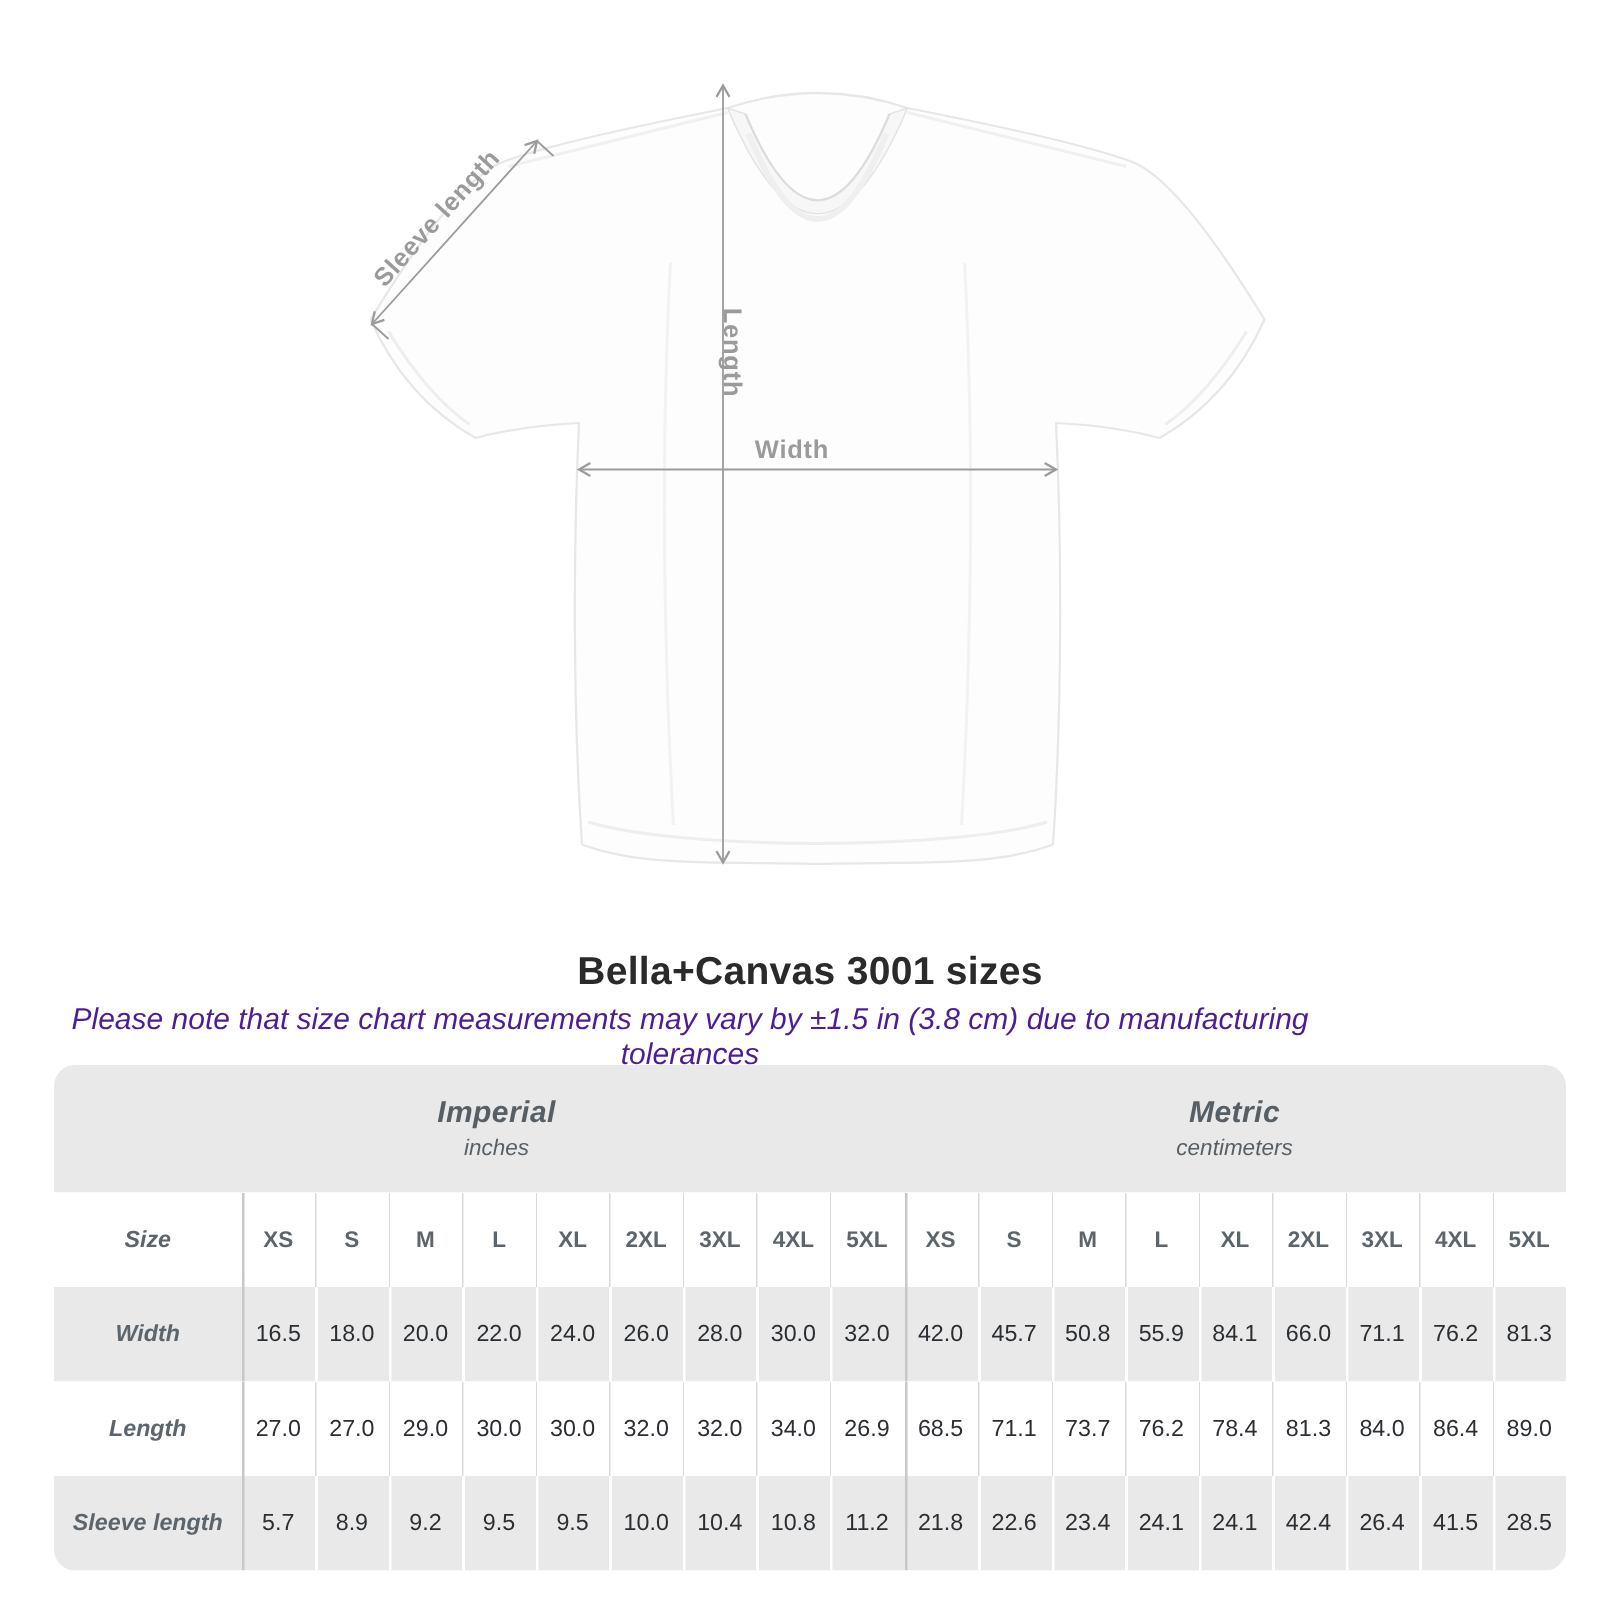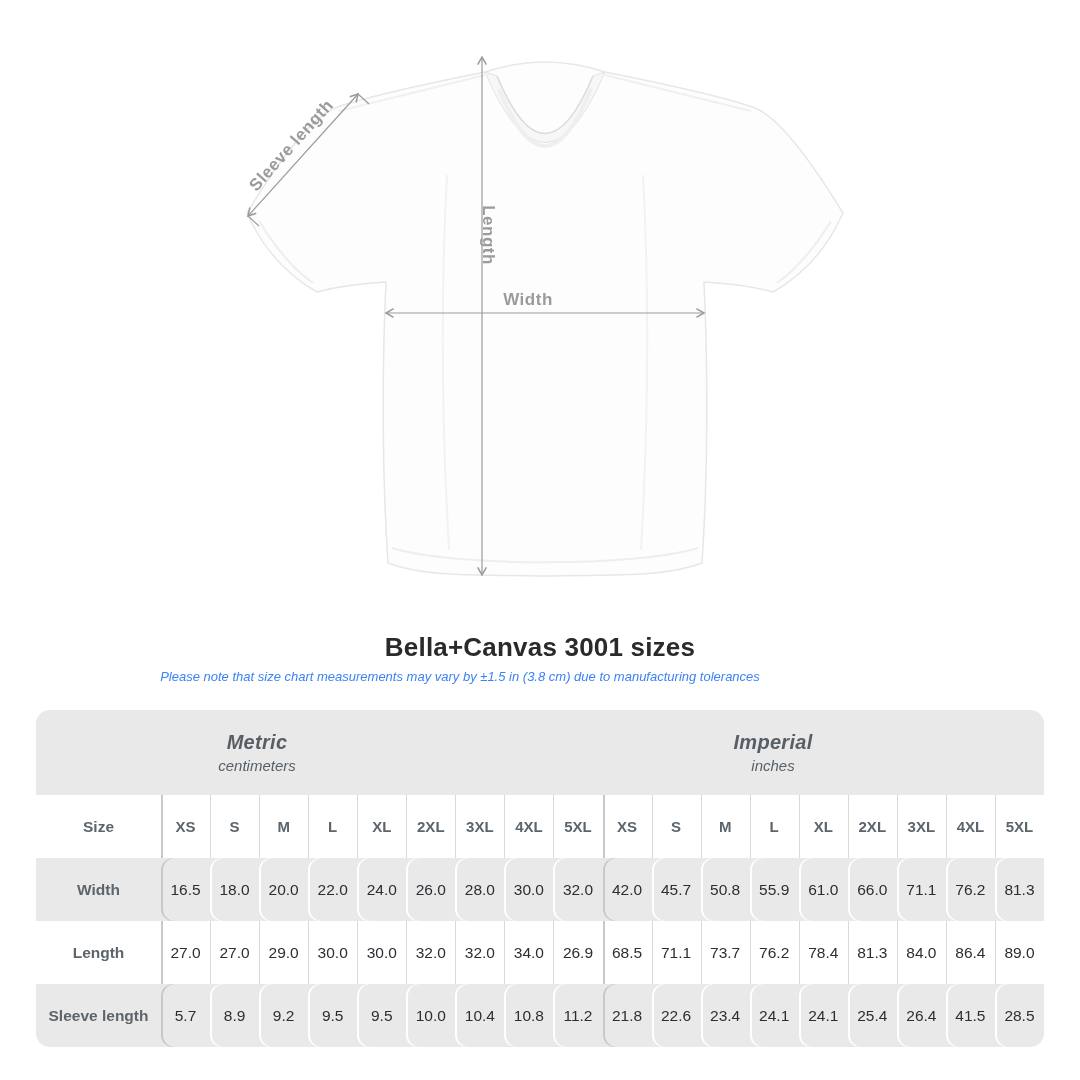--- a/index.html
+++ b/index.html
@@ -10,41 +10,41 @@
   
   .shirt-diagram{position:absolute;left:235px;top:45px;width:610px;height:555px;}
   .ann-text{font-family:"Liberation Sans",sans-serif;font-weight:bold;font-size:17px;fill:#9b9b9b;letter-spacing:.5px;}
   
   .chart-title{
     position:absolute;left:0;top:632px;width:1080px;text-align:center;
     font-size:26px;font-weight:bold;color:#2a2a2a;letter-spacing:.2px;
   }
   .chart-sub{
     position:absolute;left:0;top:669px;width:920px;text-align:center;
-    font-style:italic;font-size:13px;color:#3b82f6;
+    font-style:italic;font-size:20px;color:#4c1d95;
   }
   
   .card{
     position:absolute;left:36px;top:710px;width:1008px;height:337px;
     border-radius:14px;overflow:hidden;background:#ffffff;
   }
   .card-head{height:85px;background:#e9e9e9;display:flex;}
   .head-sec{display:flex;flex-direction:column;align-items:center;justify-content:center;gap:3px;}
   .head-left{flex:0 0 566px;padding-left:24px;box-sizing:border-box;}
   .head-right{flex:1;}
   .sec-title{font-size:20px;font-weight:bold;font-style:italic;color:#575f66;letter-spacing:.3px;}
   .sec-sub{font-size:15px;font-style:italic;color:#575f66;}
   .grid-row{display:grid;grid-template-columns:125px repeat(18,1fr);height:63px;}
   .r-white{background:#ffffff;}
   .r-gray{background:#e9e9e9;}
   .cell{display:flex;align-items:center;justify-content:center;font-size:15.5px;color:#2b2f33;}
-  .cell.lbl{font-weight:bold;color:#5d656c;}
+  .cell.lbl{font-weight:bold;color:#5d656c;font-style:italic;}
   .cell.szh{font-weight:bold;font-size:15px;color:#5d656c;}
   .r-white .cell + .cell{box-shadow:inset 1px 0 0 #d9d9d9;}
-  .r-gray  .cell + .cell{box-shadow:inset 2px 0 0 #ffffff;border-radius:12px;}
+  .r-gray  .cell + .cell{box-shadow:inset 2px 0 0 #ffffff;}
   .grid-row .cell:nth-child(2),
   .grid-row .cell:nth-child(11){box-shadow:inset 2px 0 0 #c8c8c8;}
 </style>
 </head>
 <body>
 
 <div class="stage">
 
   <div class="shirt-diagram">
     <svg width="610" height="555" viewBox="0 0 610 555">
@@ -93,27 +93,27 @@
       <text class="ann-text" x="57" y="101" text-anchor="middle" dominant-baseline="middle" transform="rotate(-48 57 101)">Sleeve length</text>
     </svg>
   </div>
 
   <div class="chart-title">Bella+Canvas 3001 sizes</div>
   <div class="chart-sub">Please note that size chart measurements may vary by ±1.5 in (3.8 cm) due to manufacturing tolerances</div>
 
   <div class="card">
 
     <div class="card-head">
+      <div class="head-sec head-left">
+        <div class="sec-title">Imperial</div>
+        <div class="sec-sub">inches</div>
+      </div>
       <div class="head-sec head-right">
         <div class="sec-title">Metric</div>
         <div class="sec-sub">centimeters</div>
-      </div>
-      <div class="head-sec head-left">
-        <div class="sec-title">Imperial</div>
-        <div class="sec-sub">inches</div>
       </div>
     </div>
 
     <div class="grid-row r-white">
       <div class="cell lbl">Size</div>
       <div class="cell szh">XS</div>
       <div class="cell szh">S</div>
       <div class="cell szh">M</div>
       <div class="cell szh">L</div>
       <div class="cell szh">XL</div>
@@ -140,21 +140,21 @@
       <div class="cell val">22.0</div>
       <div class="cell val">24.0</div>
       <div class="cell val">26.0</div>
       <div class="cell val">28.0</div>
       <div class="cell val">30.0</div>
       <div class="cell val">32.0</div>
       <div class="cell val">42.0</div>
       <div class="cell val">45.7</div>
       <div class="cell val">50.8</div>
       <div class="cell val">55.9</div>
-      <div class="cell val">61.0</div>
+      <div class="cell val">84.1</div>
       <div class="cell val">66.0</div>
       <div class="cell val">71.1</div>
       <div class="cell val">76.2</div>
       <div class="cell val">81.3</div>
     </div>
 
     <div class="grid-row r-white">
       <div class="cell lbl">Length</div>
       <div class="cell val">27.0</div>
       <div class="cell val">27.0</div>
@@ -185,20 +185,20 @@
       <div class="cell val">9.5</div>
       <div class="cell val">10.0</div>
       <div class="cell val">10.4</div>
       <div class="cell val">10.8</div>
       <div class="cell val">11.2</div>
       <div class="cell val">21.8</div>
       <div class="cell val">22.6</div>
       <div class="cell val">23.4</div>
       <div class="cell val">24.1</div>
       <div class="cell val">24.1</div>
-      <div class="cell val">25.4</div>
+      <div class="cell val">42.4</div>
       <div class="cell val">26.4</div>
       <div class="cell val">41.5</div>
       <div class="cell val">28.5</div>
     </div>
 
   </div>
 </div>
 
 </body></html>

